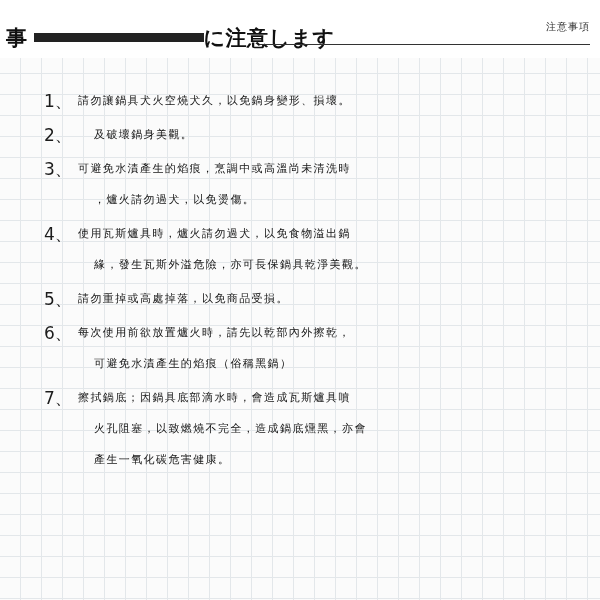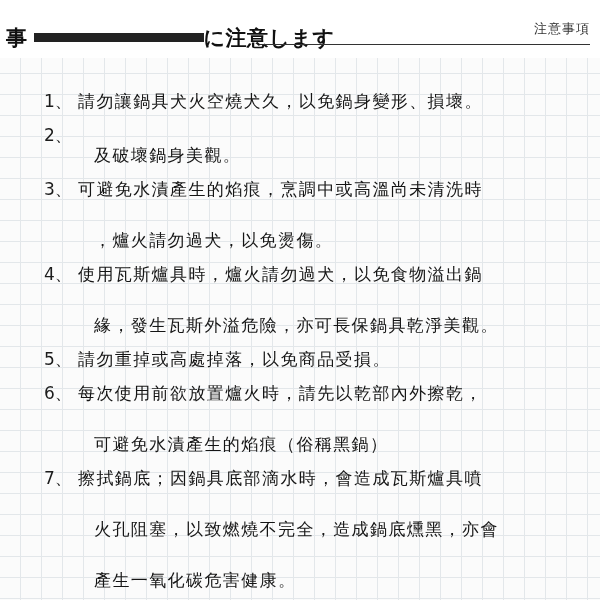--- a/index.html
+++ b/index.html
@@ -46,21 +46,21 @@
     width: 170px;
     height: 9px;
     background: #222222;
     margin-left: 6px;
     margin-bottom: 2px;
   }
   .title-right {
     position: absolute;
     right: 10px;
     top: 20px;
-    font-size: 13px;
+    font-size: 10px;
     color: #333333;
     letter-spacing: 1px;
   }
   .header-rule {
     position: absolute;
     right: 10px;
     top: 44px;
     width: 330px;
     height: 1px;
     background: #333333;
@@ -106,30 +106,29 @@
     width: 34px;
     font-size: 17px;
     line-height: 31px;
     color: #1c1c1c;
     font-family: "DejaVu Sans", sans-serif;
   }
   .lines {
     flex: 1 1 auto;
   }
   .line {
-    font-size: 17px;
+    font-size: 11px;
     line-height: 31px;
     color: #151515;
     letter-spacing: 1.4px;
-    font-family: Liberation Sans, sans-serif;
+    font-family: Liberation Mono, monospace;
     white-space: nowrap;
   }
   .line.indent {
     padding-left: 16px;
-    margin-top: 20px;
   }
 </style>
 </head>
 <body>
 
 <div class="page">
 
   <div class="header">
     <div class="title-row">
       <span class="title-main">事</span>

